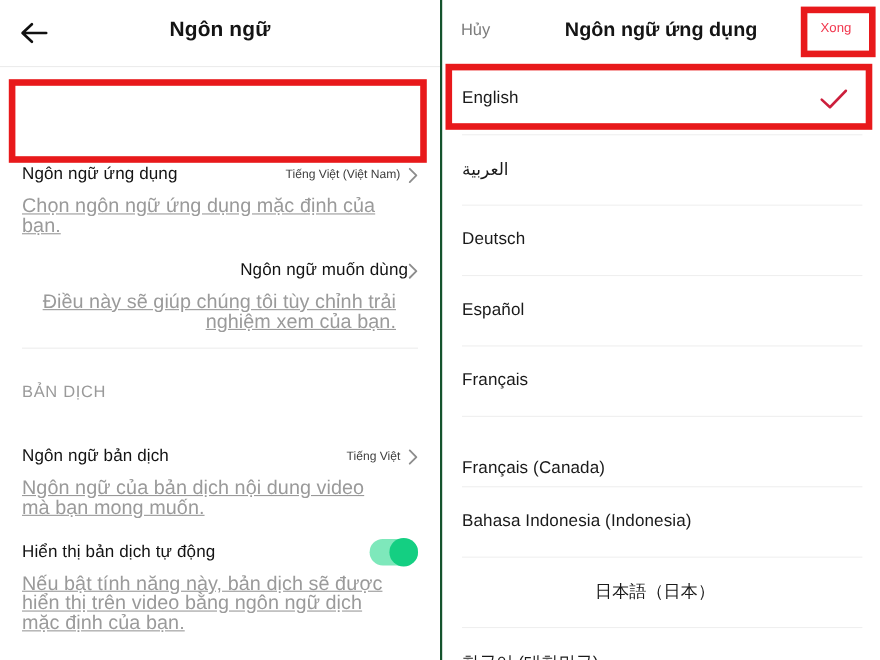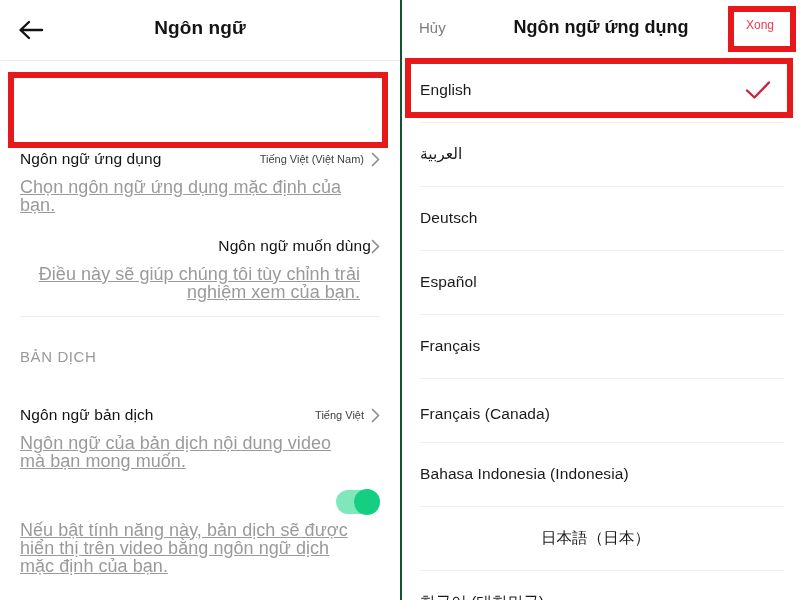--- a/index.html
+++ b/index.html
@@ -265,20 +265,21 @@
             <svg viewBox="0 0 9 15" width="9" height="15" aria-hidden="true">
               <path d="M1.5 1.5 L7.5 7.5 L1.5 13.5" fill="none" stroke="#8d8d8d" stroke-width="1.7" stroke-linecap="round" stroke-linejoin="round"></path>
             </svg>
           </span>
         </div>
         <div class="row-sub">Ngôn ngữ của bản dịch nội dung video mà bạn mong muốn.</div>
       </div>
 
       <div class="setting-row" style="top:428px;">
         <div class="row-main">
+          <span class="row-label">Hiển thị bản dịch tự động</span>
           <span class="toggle">
             <span class="knob"></span>
           </span>
         </div>
         <div class="row-sub">Nếu bật tính năng này, bản dịch sẽ được hiển thị trên video bằng ngôn ngữ dịch mặc định của bạn.</div>
       </div>
 
     </div>
 
     <div class="hl hl-appLang"></div>
@@ -318,21 +319,21 @@
       <div class="lang-row" style="top:192px;">
         <span class="lang-label">Español</span>
       </div>
       <div class="lang-divider" style="top:256px;"></div>
 
       <div class="lang-row" style="top:256px;">
         <span class="lang-label">Français</span>
       </div>
       <div class="lang-divider" style="top:320px;"></div>
 
-      <div class="lang-row" style="top:324px;align-items:center;">
+      <div class="lang-row" style="top:336px;align-items:center;">
         <span class="lang-label">Français (Canada)</span>
       </div>
       <div class="lang-divider" style="top:384px;"></div>
 
       <div class="lang-row" style="top:384px;">
         <span class="lang-label">Bahasa Indonesia (Indonesia)</span>
       </div>
       <div class="lang-divider" style="top:448px;"></div>
 
       <div class="lang-row" style="top:448px;text-align:center;">

